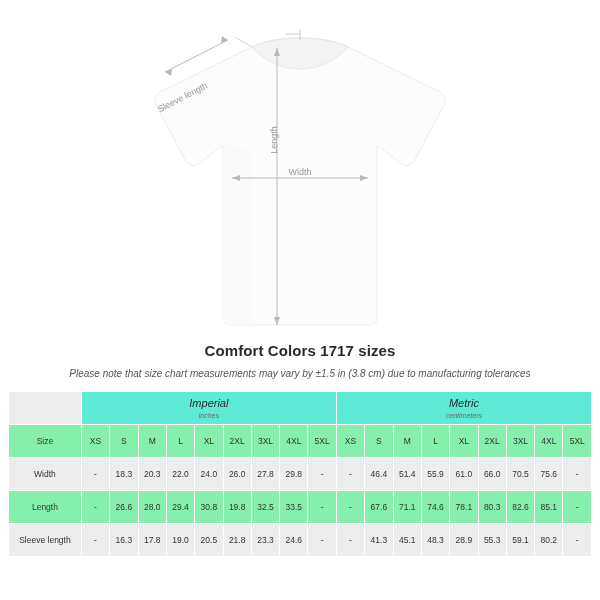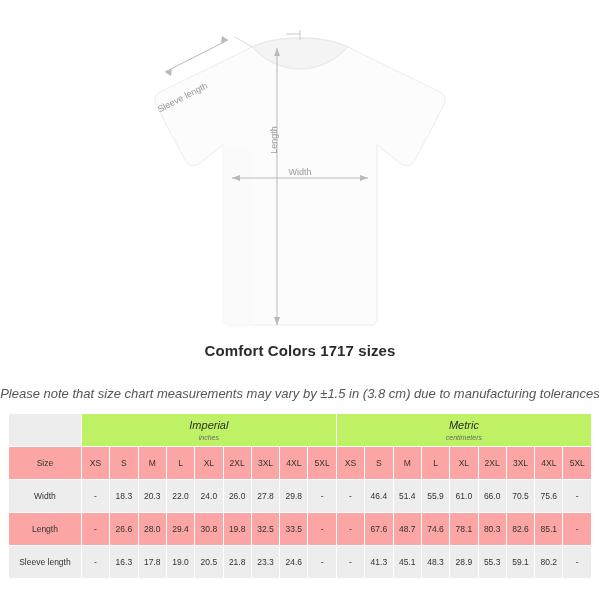--- a/index.html
+++ b/index.html
@@ -38,23 +38,23 @@
     text-align: center;
     margin-top: 4px;
   }
   .chart-title {
     font-size: 15px;
     font-weight: bold;
     color: #2b2b2b;
     letter-spacing: 0.1px;
   }
   .chart-note {
-    font-size: 13px;
+    font-size: 10px;
     color: #555555;
-    margin-top: 27px;
+    margin-top: 9px;
     font-style: italic;
   }
 
   
   .table-wrap {
     margin-top: 12px;
     padding: 0 8px;
   }
   table.size-chart {
     border-collapse: collapse;
@@ -68,24 +68,24 @@
     text-align: center;
     vertical-align: middle;
     padding: 0;
     height: 32px;
     font-weight: normal;
   }
   .band {
     background: #ededed;
   }
   .band-alt {
-    background: #fca5a5;
+    background: #86efac;
   }
   .unit-cell {
-    background: #bef264;
+    background: #5eead4;
   }
   .unit-name {
     font-size: 11px;
     font-style: italic;
     color: #2b2b2b;
     font-weight: normal;
   }
   .unit-sub {
     font-size: 7px;
     font-style: italic;
@@ -243,21 +243,21 @@
           <td class="band-alt">26.6</td>
           <td class="band-alt">28.0</td>
           <td class="band-alt">29.4</td>
           <td class="band-alt">30.8</td>
           <td class="band-alt">19.8</td>
           <td class="band-alt">32.5</td>
           <td class="band-alt">33.5</td>
           <td class="band-alt">-</td>
           <td class="band-alt">-</td>
           <td class="band-alt">67.6</td>
-          <td class="band-alt">48.7</td>
+          <td class="band-alt">71.1</td>
           <td class="band-alt">74.6</td>
           <td class="band-alt">78.1</td>
           <td class="band-alt">80.3</td>
           <td class="band-alt">82.6</td>
           <td class="band-alt">85.1</td>
           <td class="band-alt">-</td>
         </tr>
 
         <tr class="band">
           <td class="row-label band">Sleeve length</td>

